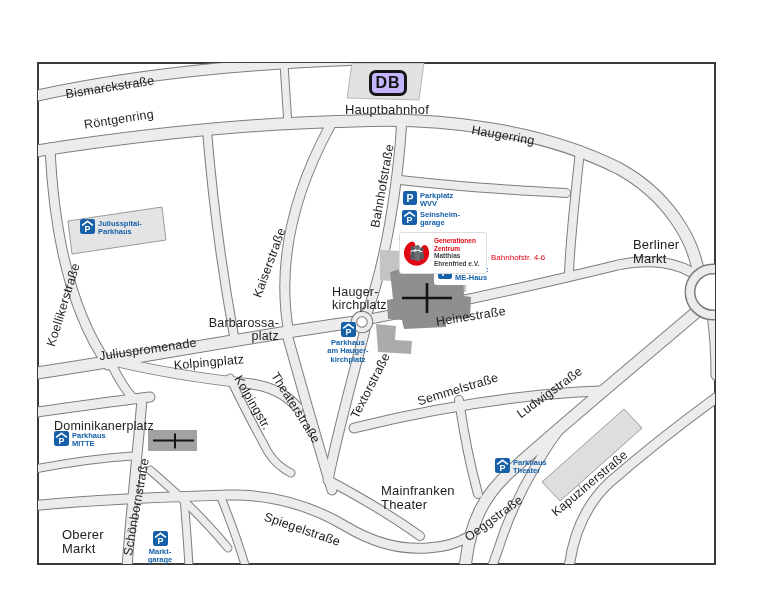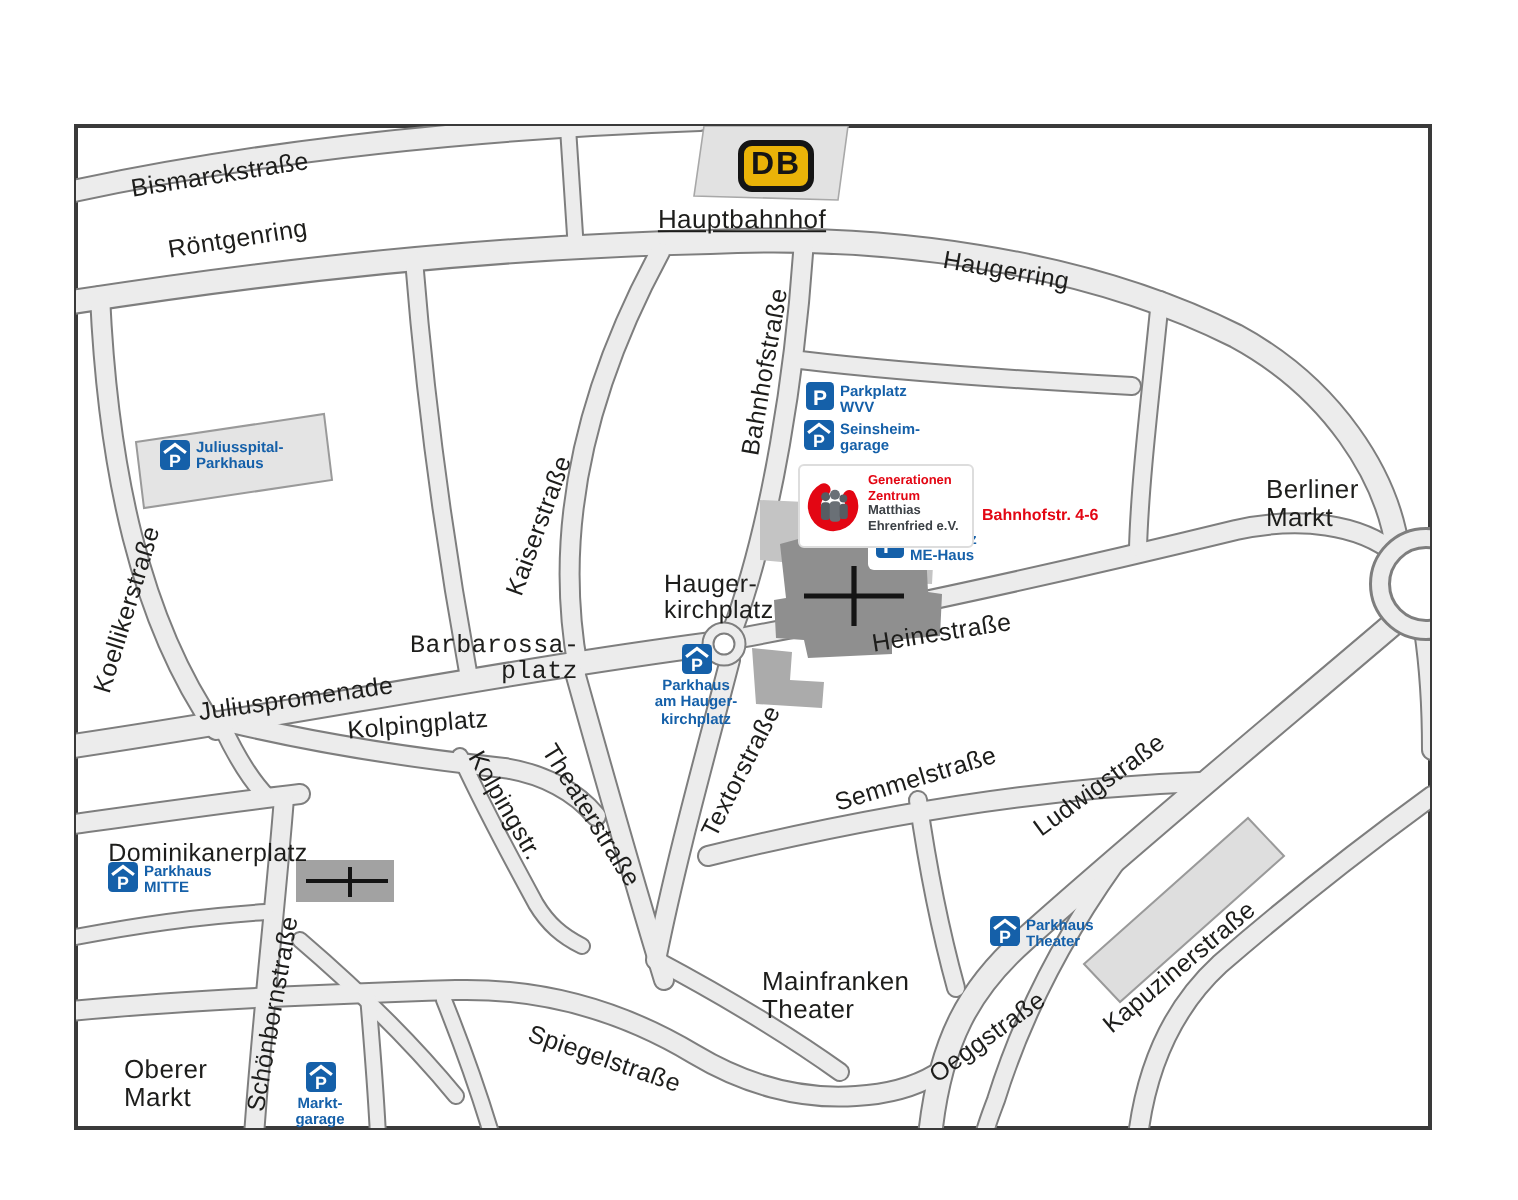--- a/index.html
+++ b/index.html
@@ -15,31 +15,31 @@
   .lbl.big{font-size:13px;}
 
   .park{position:absolute;display:flex;gap:3px;align-items:flex-start;}
   .park.col{flex-direction:column;align-items:center;gap:1px;text-align:center;}
   .park.box{background:#fff;border-radius:3px;padding:2px 4px;}
   .ptxt{font-size:7.5px;font-weight:bold;color:#1560a9;white-space:pre-line;line-height:1.12;padding-top:1px;}
   .pic{width:14px;height:14px;color:#1560a9;flex:none;}
   .pic.g{width:15px;height:15px;}
 
   .dblogo{position:absolute;left:369px;top:70px;width:38px;height:26px;box-sizing:border-box;
-          border:3px solid #151515;border-radius:7px;background:#eab308;color:#151515;
+          border:3px solid #151515;border-radius:7px;background:#c4b5fd;color:#151515;
           display:flex;align-items:center;justify-content:center;
           font-size:16px;font-weight:bold;letter-spacing:1px;}
 
   .gzbox{position:absolute;left:399px;top:232px;width:88px;height:42px;box-sizing:border-box;
          background:#fff;border:1px solid #ddd;border-radius:3px;display:flex;gap:3px;padding:3px;}
   .gzmark{width:28px;height:34px;flex:none;}
   .gztxt{font-size:6.5px;line-height:1.18;font-weight:bold;padding-top:1px;}
   .gztxt .red{color:#e30613;}
   .gztxt .dark{color:#3c4146;}
-  .addr{position:absolute;left:491px;top:253px;font-size:8px;font-weight:bold;color:#e30613;}
+  .addr{position:absolute;left:491px;top:253px;font-size:8px;font-weight:normal;color:#e30613;}
 </style>
 </head>
 <body>
 
 <div class="stage">
 
   <svg class="maplayer" viewBox="0 0 759 600">
     <defs>
       <clipPath id="frameclip">
           <rect x="38" y="63" width="677" height="501"></rect>
@@ -147,21 +147,21 @@
         <path d="M427,283 V313" stroke-width="2.6"></path>
       </g>
       <g stroke="#141414">
         <path d="M153,440.5 H194" stroke-width="2"></path>
         <path d="M175,433.5 V448.5" stroke-width="2"></path>
       </g>
     </g>
   </svg>
 
   <div class="dblogo">DB</div>
-  <div class="lbl big" style="left:371px;top:110px;text-decoration:underline;">Hauptbahnhof</div>
+  <div class="lbl big" style="left:387px;top:110px;">Hauptbahnhof</div>
 
   <div class="lbl" style="left:110px;top:88px;--r:-9deg">Bismarckstraße</div>
   <div class="lbl" style="left:119px;top:120px;--r:-9deg">Röntgenring</div>
   <div class="lbl" style="left:503px;top:136px;--r:10deg">Haugerring</div>
   <div class="lbl" style="left:383px;top:186px;--r:-80deg">Bahnhofstraße</div>
   <div class="lbl" style="left:270px;top:263px;--r:-70deg">Kaiserstraße</div>
   <div class="lbl" style="left:64px;top:305px;--r:-73deg">Koellikerstraße</div>
   <div class="lbl" style="left:148px;top:350px;--r:-8deg">Juliuspromenade</div>
   <div class="lbl" style="left:252px;top:403px;--r:60deg">Kolpingstr.</div>
   <div class="lbl" style="left:295px;top:408px;--r:58deg">Theaterstraße</div>
@@ -169,32 +169,32 @@
   <div class="lbl" style="left:137px;top:507px;--r:-80deg">Schönbornstraße</div>
   <div class="lbl" style="left:471px;top:317px;--r:-9deg">Heinestraße</div>
   <div class="lbl" style="left:458px;top:390px;--r:-17deg">Semmelstraße</div>
   <div class="lbl" style="left:550px;top:393px;--r:-36deg">Ludwigstraße</div>
   <div class="lbl" style="left:590px;top:484px;--r:-40deg">Kapuzinerstraße</div>
   <div class="lbl" style="left:302px;top:530px;--r:19deg">Spiegelstraße</div>
   <div class="lbl" style="left:494px;top:519px;--r:-36deg">Oeggstraße</div>
 
   <div class="lbl tl big" style="left:633px;top:238px;">Berliner
 Markt</div>
-  <div class="lbl rt" style="left:205px;top:317px;width:84px;font-family:Liberation Mono, monospace;">Barbarossa-
+  <div class="lbl rt" style="left:195px;top:317px;width:84px;">Barbarossa-
 platz</div>
   <div class="lbl tl" style="left:311px;top:286px;margin-left:21px;">Hauger-
 kirchplatz</div>
   <div class="lbl" style="left:209px;top:363px;--r:-5deg">Kolpingplatz</div>
   <div class="lbl" style="left:104px;top:427px;text-align:right;">Dominikanerplatz</div>
   <div class="lbl tl big" style="left:62px;top:528px;">Oberer
 Markt</div>
   <div class="lbl tl big" style="left:381px;top:484px;">Mainfranken
 Theater</div>
 
-  <div class="park" style="left:80px;top:219px;align-items:center;">
+  <div class="park" style="left:80px;top:219px;">
     <svg class="pic g">
         <use href="#garage-sym"></use>
       </svg>
     <div class="ptxt">Juliusspital-
 Parkhaus</div>
   </div>
   <div class="park" style="left:403px;top:191px;">
     <svg class="pic">
         <use href="#p-sym"></use>
       </svg>

